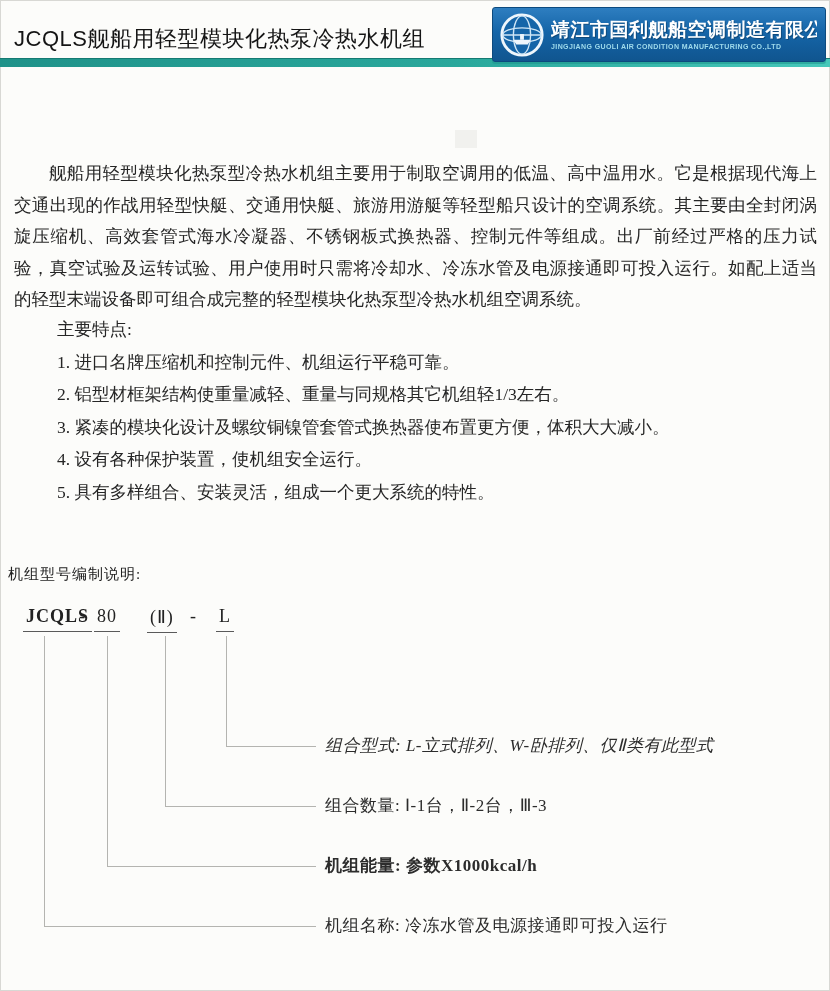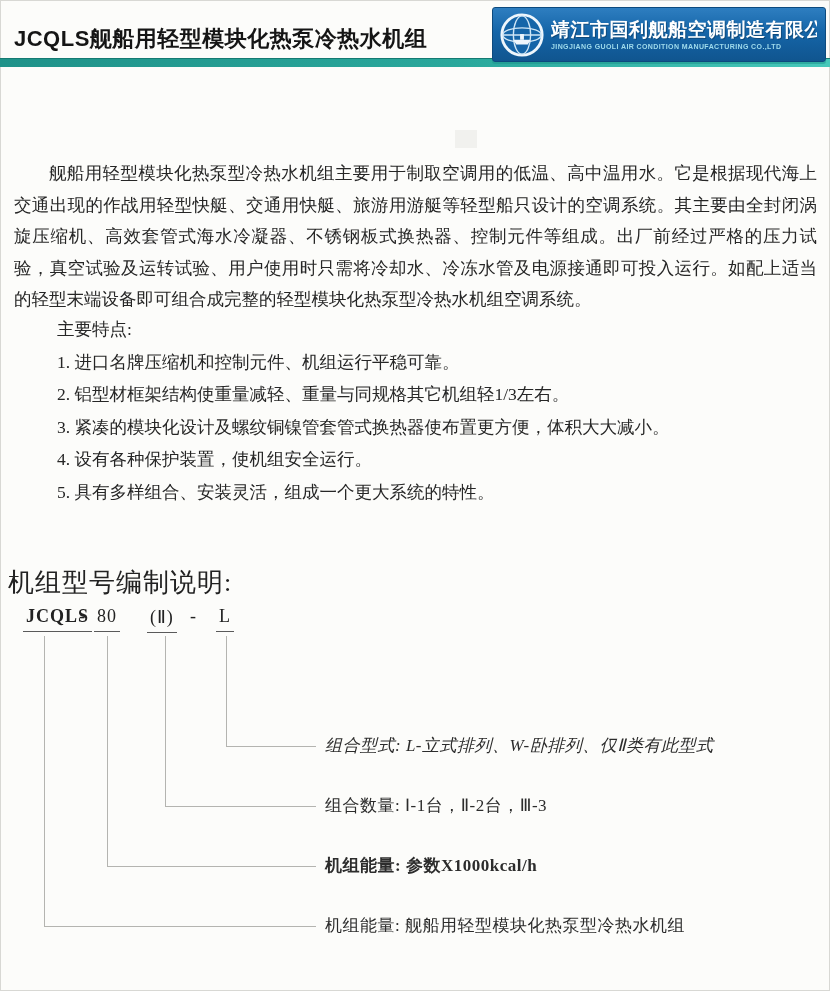--- a/index.html
+++ b/index.html
@@ -7,21 +7,21 @@
   body { font-family:"Liberation Serif", serif; }
   .page {
     position:relative; width:830px; height:991px; margin:0 auto;
     background:#fcfcfa; overflow:hidden;
     box-shadow:inset 0 0 0 1px #d8d8d4;
   }
   
   .doc-title{
     position:absolute; left:14px; top:24px;
     font-family:"Liberation Sans", sans-serif;
-    font-size:22px; font-weight:bold; color:#151515; letter-spacing:0.5px;
+    font-size:22px; font-weight:normal; color:#151515; letter-spacing:0.5px;
     white-space:nowrap;
   }
   .title-bar{
     position:absolute; left:0; top:58px; width:830px; height:9px;
     background:linear-gradient(to right, #1f9289 0%, #2aa89c 55%, #46c8ba 100%);
     border-top:1px solid #157a72;
   }
   .brand-banner{
     position:absolute; left:492px; top:7px; width:334px; height:55px;
     background:linear-gradient(to bottom,#2e7ec0 0%, #1565a8 45%, #10558f 100%);
@@ -49,21 +49,21 @@
     text-align:justify; text-indent:2em;
   }
   .features{
     position:absolute; left:47px; top:313px; width:760px;
     font-size:17.5px; color:#262626;margin-left:10px;
   }
   .features .line{ display:block; line-height:32.6px; white-space:nowrap; }
   
   .model-heading{
     position:absolute; left:8px; top:565px;
-    font-size:26px; color:#222; letter-spacing:1px; white-space:nowrap;
+    font-size:15px; color:#222; letter-spacing:1px; white-space:nowrap;
   }
   .code-part{
     position:absolute; top:606px; font-size:18px; color:#222;
     font-family:"Liberation Serif", serif; letter-spacing:1px;
     text-align:center;
   }
   .code-part.u{ border-bottom:1.5px solid #5a5a5a; padding:0 3px 4px 3px; }
   .vline{ position:absolute; width:1px; background:#b4b4b0; }
   .hline{ position:absolute; height:1px; background:#b4b4b0; }
   .code-label{
@@ -126,15 +126,15 @@
   <div class="vline" style="left:44px;  top:636px; height:290px;"></div>
 
   <div class="hline" style="left:226px; top:746px; width:90px;"></div>
   <div class="hline" style="left:165px; top:806px; width:151px;"></div>
   <div class="hline" style="left:107px; top:866px; width:209px;"></div>
   <div class="hline" style="left:44px;  top:926px; width:272px;"></div>
 
   <div class="code-label" style="top:736px;font-style:italic;">组合型式: L-立式排列、W-卧排列、仅Ⅱ类有此型式</div>
   <div class="code-label" style="top:796px;">组合数量: Ⅰ-1台，Ⅱ-2台，Ⅲ-3</div>
   <div class="code-label" style="top:856px;font-weight:bold;">机组能量: 参数X1000kcal/h</div>
-  <div class="code-label" style="top:916px;">机组能量: 舰船用轻型模块化热泵型冷热水机组</div>
+  <div class="code-label" style="top:916px;">机组名称: 冷冻水管及电源接通即可投入运行</div>
 
 </div>
 
 </body></html>

